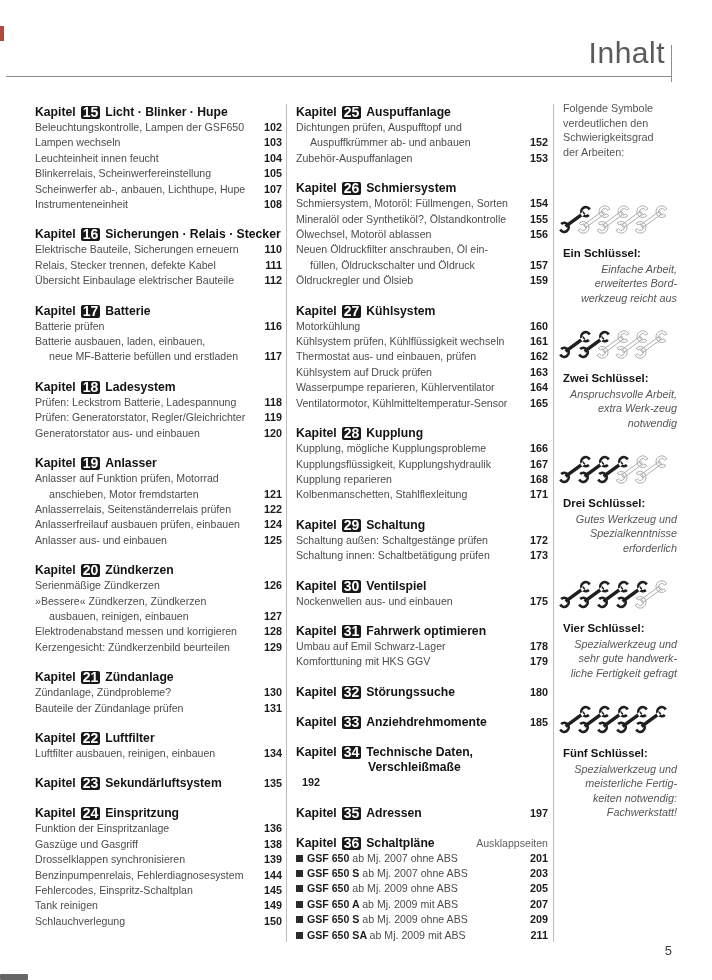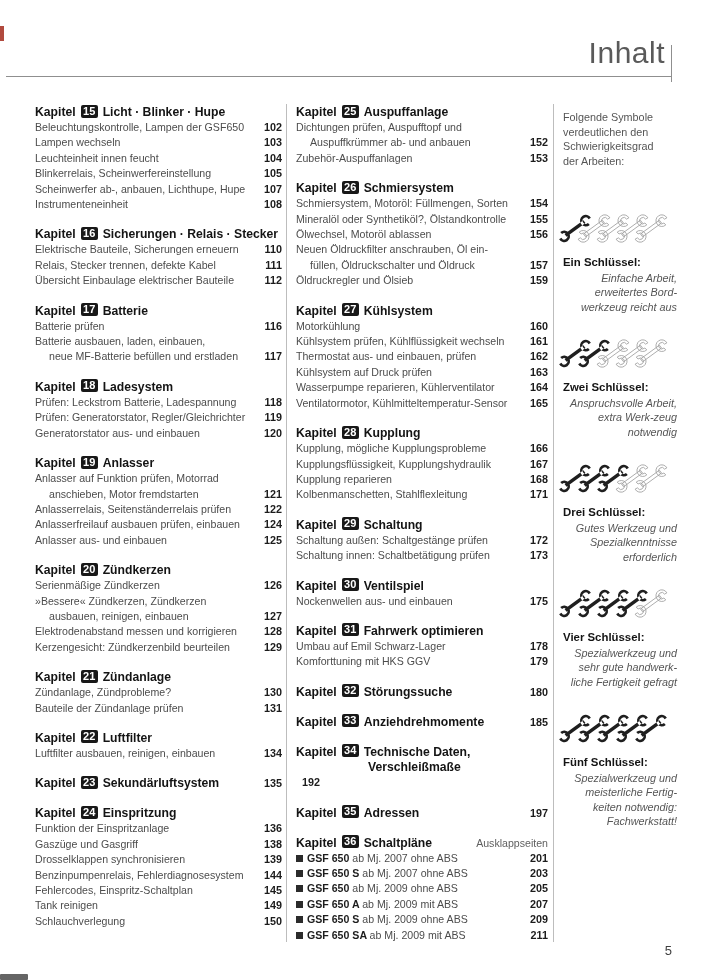--- a/index.html
+++ b/index.html
@@ -19,44 +19,44 @@
 
   
   .col{position:absolute;top:104px;}
   .col-1{left:35px;width:247px;}
   .col-2{left:296px;width:252px;}
   .vdiv{position:absolute;top:104px;width:1px;height:838px;background:#bdbdbd;}
   .vdiv-1{left:286px;}
   .vdiv-2{left:553px;}
 
   .chapter:first-child .ch-head{margin-top:0;}
-  .ch-head{display:flex;align-items:center;white-space:nowrap;margin-top:14px;
+  .ch-head{display:flex;align-items:flex-end;white-space:nowrap;margin-top:14px;
            font-size:12.2px;font-weight:bold;color:#141414;line-height:16px;}
   .ch-word{flex:0 0 auto;}
-  .badge{display:inline-block;background:#181818;color:#ffffff;font-size:11px;font-weight:bold;
+  .badge{display:inline-block;background:#181818;color:#ffffff;font-size:14px;font-weight:bold;
          min-width:13px;text-align:center;padding:1px 2px;border-radius:2px;margin:0 5px;
          line-height:11px;position:relative;top:-1px;}
   .ch-title{flex:1 1 auto;overflow:hidden;}
   .ch-page{font-size:10.8px;color:#1c1c1c;font-weight:bold;margin-left:6px;}
   .ch-note{font-weight:normal;color:#5f5f5f;font-size:10.6px;margin-left:6px;}
   .ch-head2{display:flex;align-items:baseline;font-size:12.2px;font-weight:bold;color:#141414;
             line-height:15.4px;flex-direction:column;}
   .ch-head2 .ch-title2{flex:1;padding-left:66px;}
 
   .entry{display:flex;align-items:baseline;font-size:10.6px;line-height:15.4px;
          color:#4c4c4c;white-space:nowrap;}
   .e-text{flex:1 1 auto;overflow:hidden;margin-right:4px;}
   .entry.indent .e-text{padding-left:14px;}
   .e-page{flex:0 0 auto;font-weight:bold;color:#1c1c1c;font-size:10.8px;}
   .bullet{display:inline-block;width:7px;height:7px;background:#2b2b2b;margin-right:4px;
           position:relative;top:0px;}
   .e-bold{font-weight:bold;color:#1c1c1c;}
 
   
-  .sidebar{position:absolute;top:110px;left:563px;width:142px;font-size:10.8px;
+  .sidebar{position:absolute;top:101px;left:563px;width:142px;font-size:10.8px;
            color:#4c4c4c;line-height:14.5px;}
   .intro{width:104px;margin-bottom:38px;color:#555555;}
   .level{margin-bottom:17px;}
   .wrenches{height:46px;position:relative;margin-bottom:3px;margin-left:2px;}
   .wrench{display:inline-block;width:19px;height:46px;position:relative;vertical-align:top;}
   .wrench svg{position:absolute;left:-10px;top:14px;width:40px;height:17px;
               transform:rotate(-36deg);overflow:visible;}
   .wrench.filled{z-index:2;}
   .wrench.outline{z-index:1;}
   .wrench.filled path{fill:#1f1f1f;stroke:none;}

